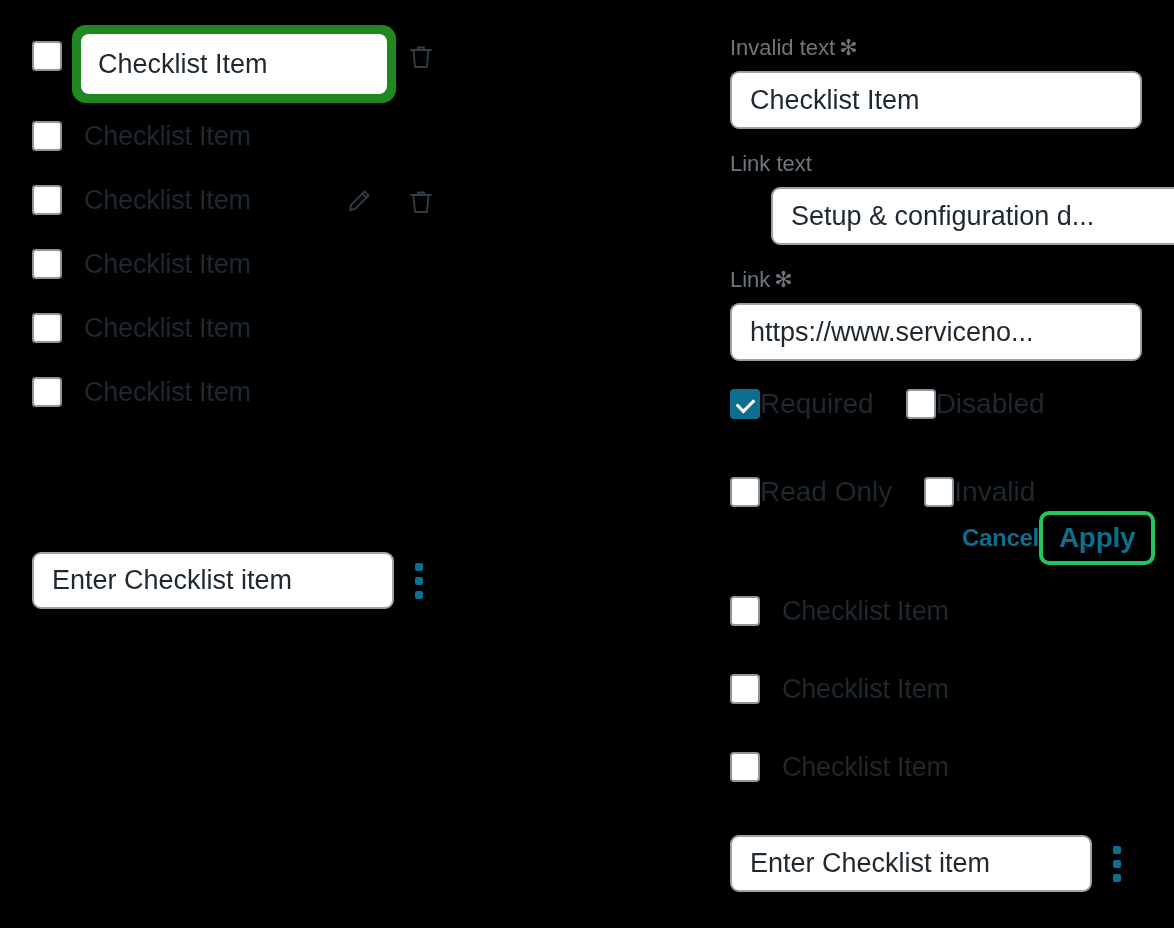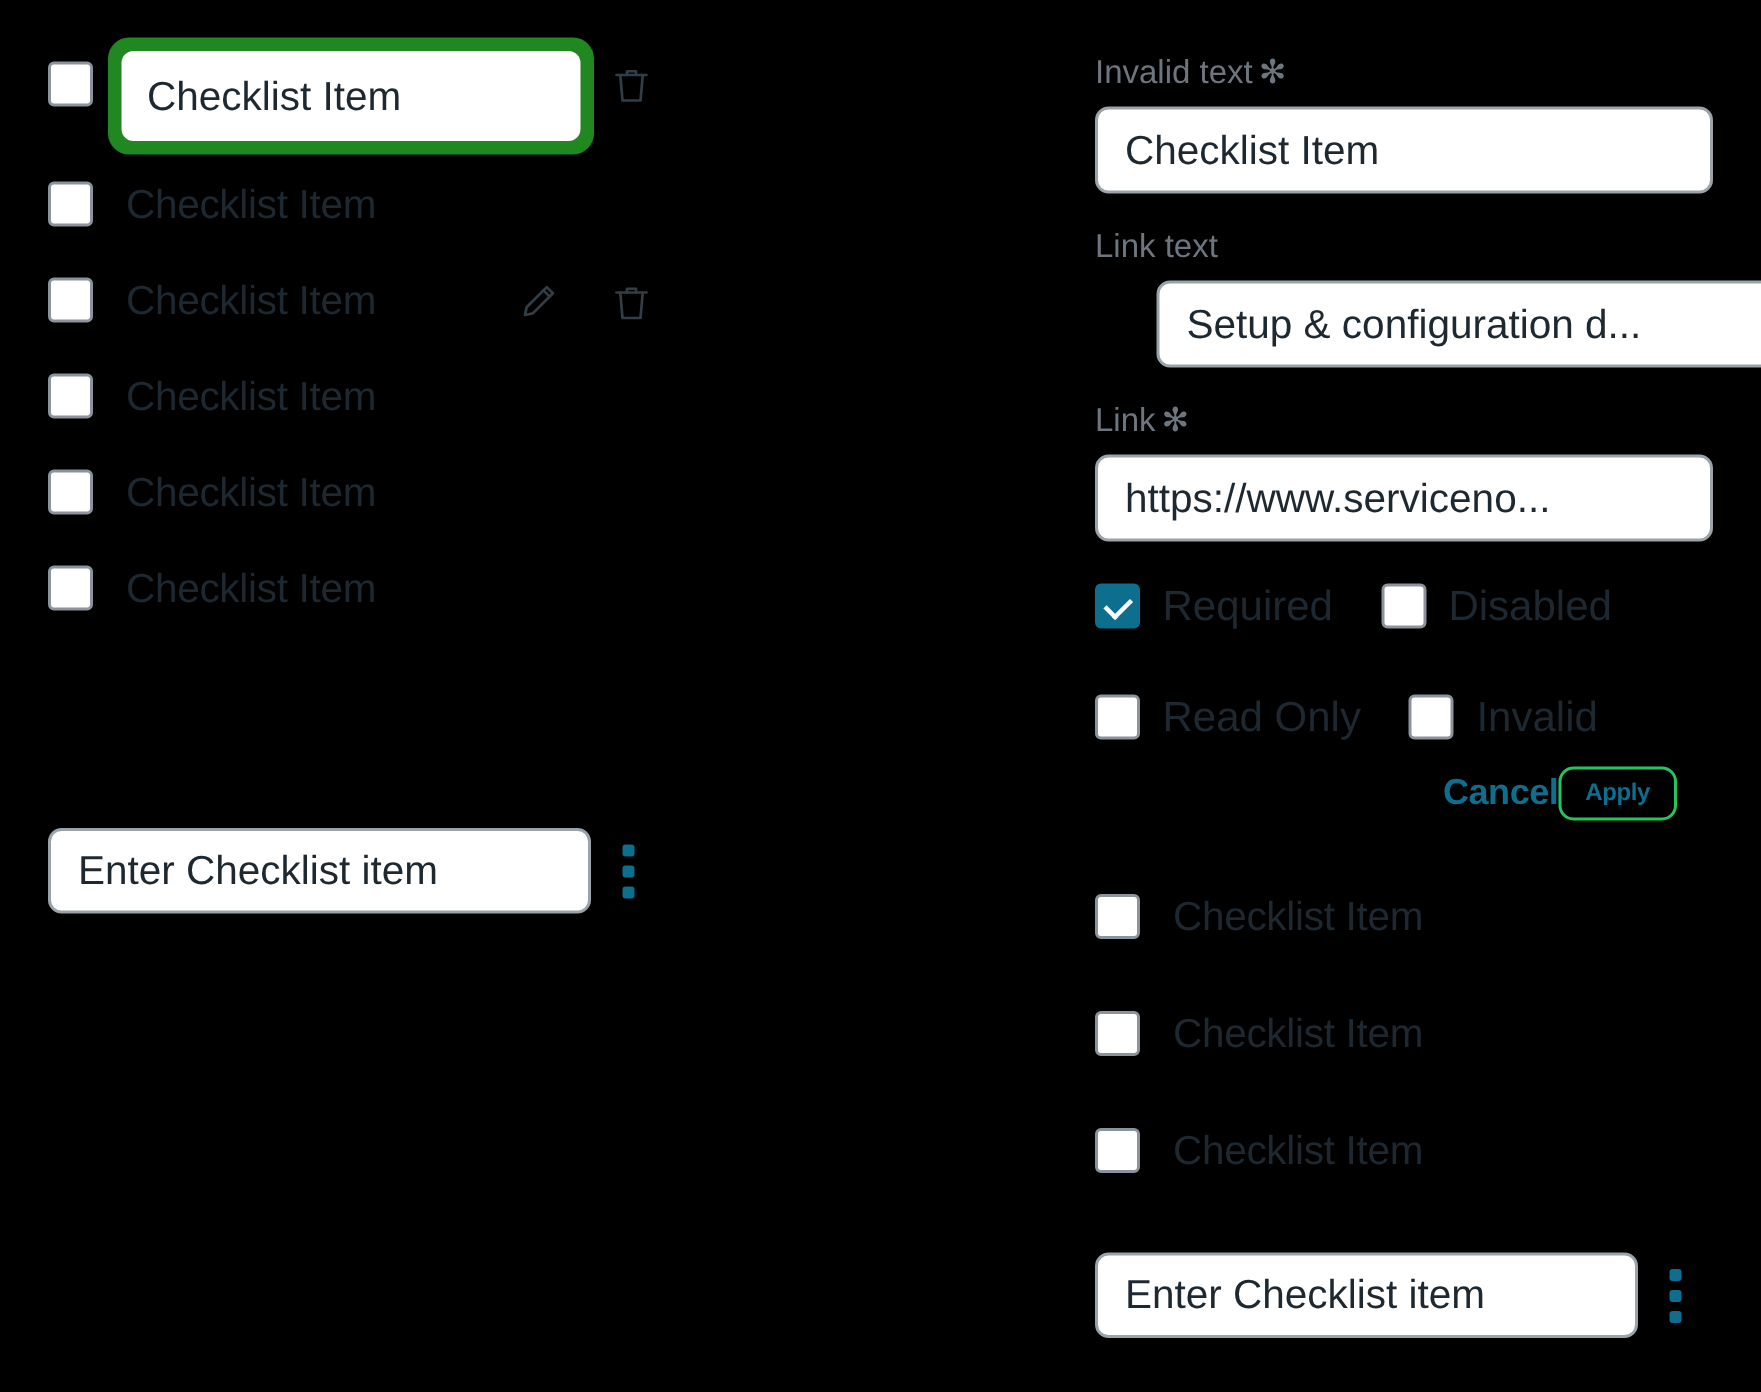--- a/index.html
+++ b/index.html
@@ -149,21 +149,20 @@
   }
 
   .opt-row {
     position: absolute;
     display: flex;
     align-items: center;
   }
   .opt {
     display: flex;
     align-items: center;
-    gap: 15px;
   }
   .opt span {
     color: #1d2830;
     font-size: 28px;
     line-height: 1;
     white-space: nowrap;
   }
 
   .actions {
     position: absolute;
@@ -176,24 +175,24 @@
     font-weight: bold;
     background: transparent;
     border: none;
     padding: 0;
     cursor: pointer;
     font-family: "Liberation Sans", sans-serif;
     letter-spacing: -0.3px;
   }
   .outline-btn {
     color: #0d6e8e;
-    font-size: 16px;
+    font-size: 28px;
     font-weight: bold;
     background: transparent;
-    border: 2px solid #22c55e;
+    border: 4px solid #22c55e;
     border-radius: 10px;
     padding: 7px 16px;
     cursor: pointer;
     font-family: "Liberation Sans", sans-serif;
     letter-spacing: -0.3px;
   }
 </style>
 </head>
 <body>
 
@@ -285,21 +284,21 @@
       <div class="opt">
         <div class="cb checked"></div>
         <span>Required</span>
       </div>
       <div class="opt" style="margin-left:32px;">
         <div class="cb"></div>
         <span>Disabled</span>
       </div>
     </div>
 
-    <div class="opt-row" style="left:730px; top:463px;text-decoration:underline;">
+    <div class="opt-row" style="left:730px; top:477px;text-decoration:underline;">
       <div class="opt">
         <div class="cb"></div>
         <span>Read Only</span>
       </div>
       <div class="opt" style="margin-left:32px;">
         <div class="cb"></div>
         <span>Invalid</span>
       </div>
     </div>
 

